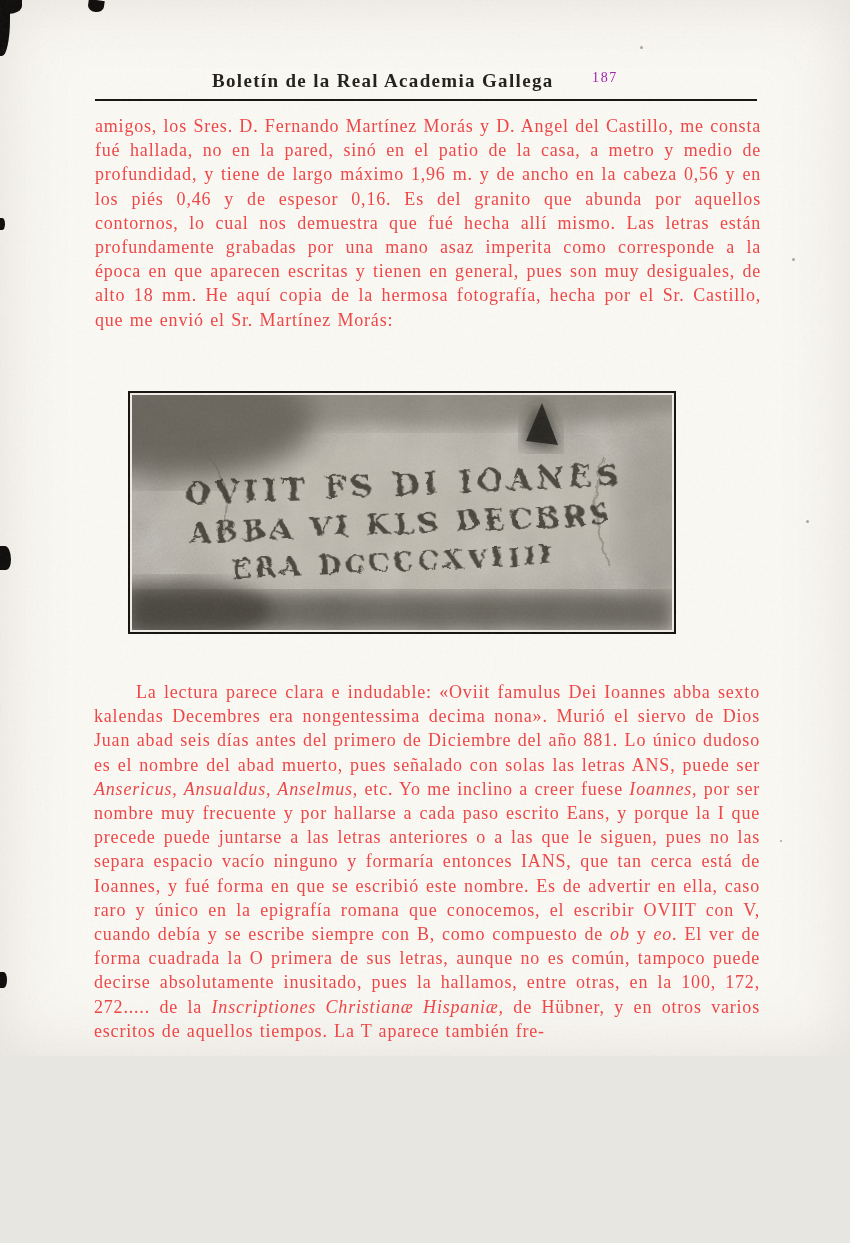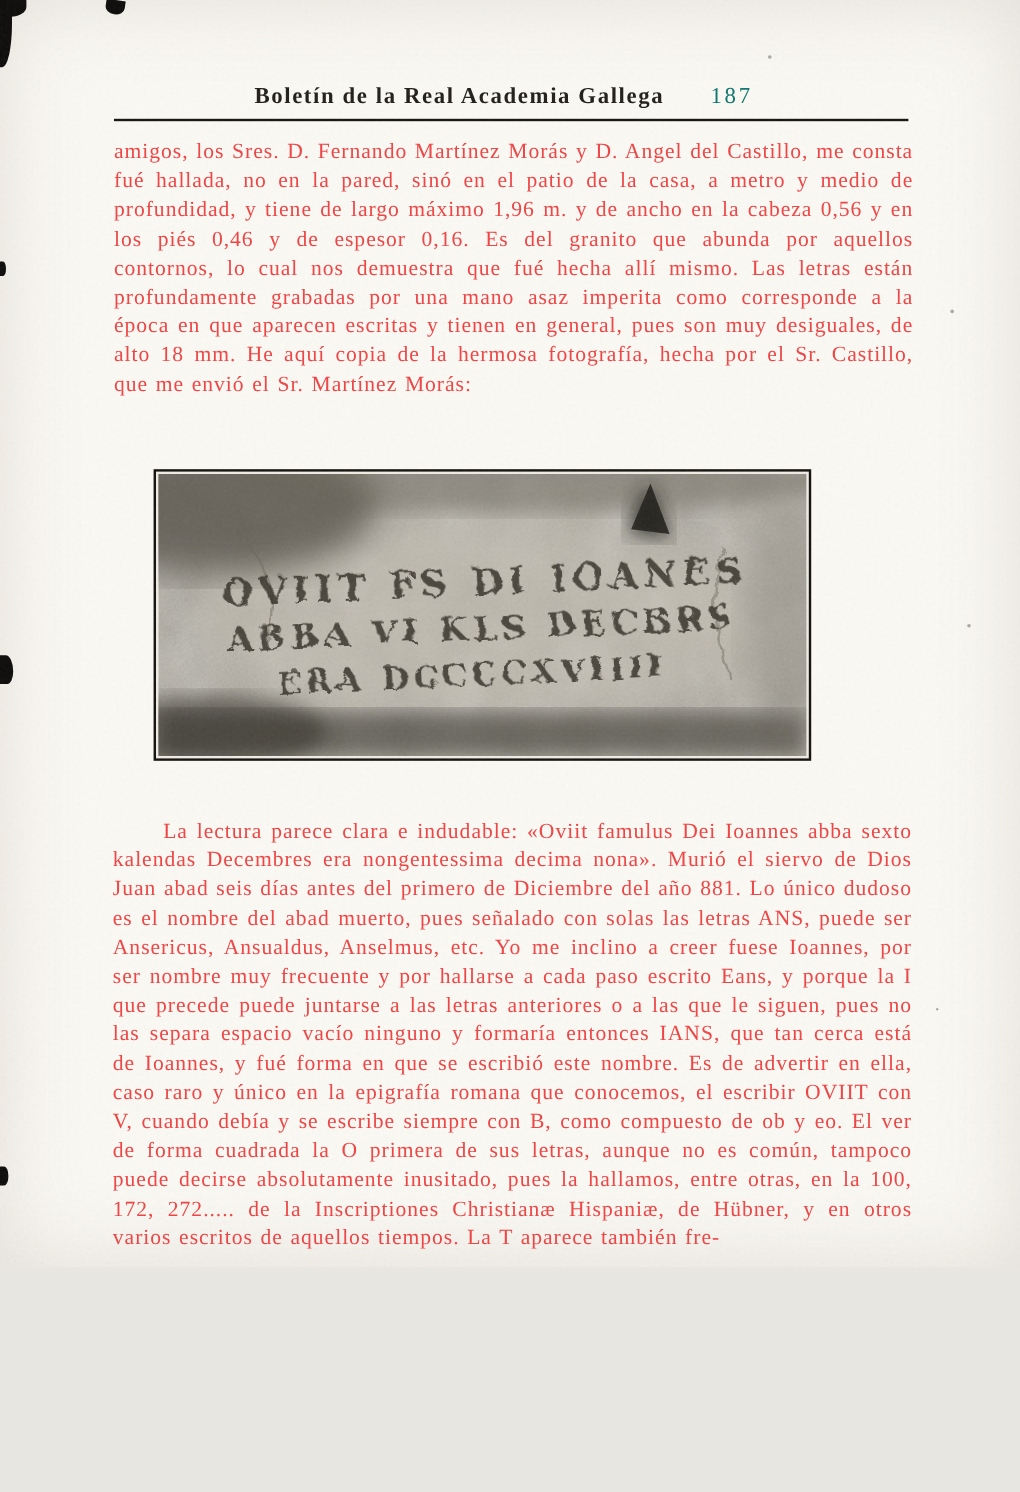--- a/index.html
+++ b/index.html
@@ -17,44 +17,44 @@
     position: absolute;
     left: 212px; top: 70px;
     font-size: 19px; font-weight: 700;
     letter-spacing: 0.07em;
     color: #221f1a;
     white-space: nowrap;
   }
   .page-number {
     position: absolute;
     left: 592px; top: 70px;
-    font-size: 19px;
+    font-size: 14px;
     letter-spacing: 0.12em;
-    color: #0f766e;
+    color: #a21caf;
   }
   .header-rule {
     position: absolute;
     left: 95px; top: 99px;
     width: 662px; height: 2px;
     background: #17140f;
   }
   .para {
     position: absolute;
     margin: 0;
     width: 666px;
     font-size: 18px;
     line-height: 24.2px;
     letter-spacing: 0.045em;
     word-spacing: 0.06em;
     text-align: justify;
     color: #ef4444;
   }
   .para1 { left: 95px; top: 114px; }
   .para2 { left: 94px; top: 680px; text-indent: 42px; }
-  .it { }
+  .it { font-style: italic; }
 
   .photo-frame {
     position: absolute;
     left: 128px; top: 391px;
     margin: 0;
     border: 2px solid #14110d;
     padding: 2px;
     background: #efece5;
     line-height: 0;
   }

